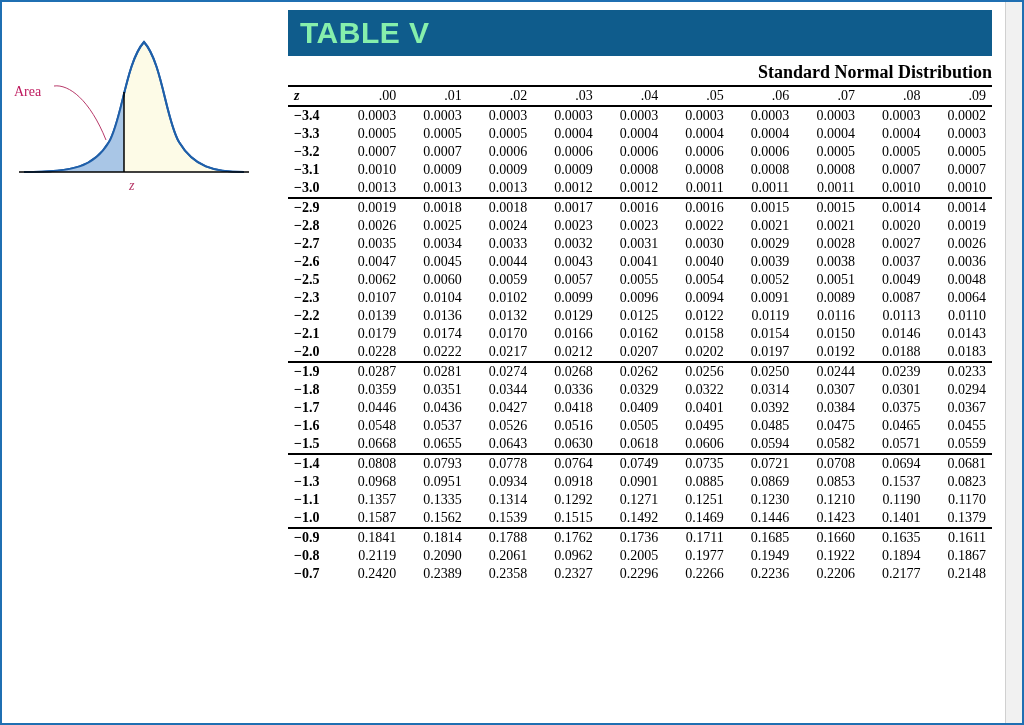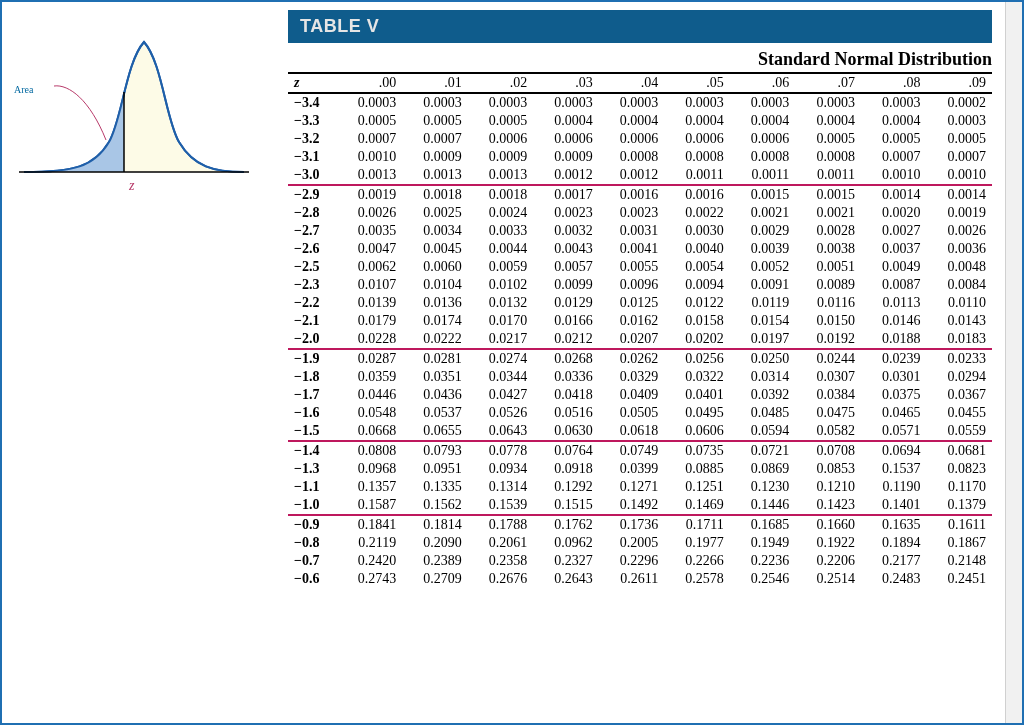--- a/index.html
+++ b/index.html
@@ -18,35 +18,35 @@
 .scroll-up,.scroll-down,.scroll-thumb{ position:absolute; right:0; width:16px; box-sizing:border-box; }
 .scroll-up{ top:0; height:16px; background:#f1f1f1; border:1px solid #c0c0c0; display:flex; align-items:center; justify-content:center; }
 .scroll-down{ bottom:0; height:16px; background:#f1f1f1; border:1px solid #c0c0c0; display:flex; align-items:center; justify-content:center; }
 .scroll-thumb{ top:16px; height:220px; background:#c9c9c9; border:1px solid #a8a8a8; }
 .tri-up{ width:0;height:0;border-left:5px solid transparent;border-right:5px solid transparent;border-bottom:7px solid #555;}
 .tri-down{ width:0;height:0;border-left:5px solid transparent;border-right:5px solid transparent;border-top:7px solid #555;}
 
 .left-col{ width:260px; padding-top:12px; }
 .curve{ position:relative; width:240px; height:170px; }
 .area-label{
-  position:absolute; left:0; top:62px; color:#0369a1; font-size:10px;
+  position:absolute; left:0; top:62px; color:#be185d; font-size:14px;
 }
 .z-label{ position:absolute; left:115px; bottom:-2px; color:#b83a6a; font-style:italic; font-size:14px; }
 
 .right-col{ flex:1; padding-right:18px; }
 .title-bar{
-  background:#0f5c8c; color:#e5e5e5; font-weight:bold; letter-spacing:0.5px;
-  padding:6px 12px; font-family:Arial, sans-serif; font-size:18px;
+  background:#0f5c8c; color:#86efac; font-weight:bold; letter-spacing:0.5px;
+  padding:6px 12px; font-family:Arial, sans-serif; font-size:30px;
 }
 .subtitle{ text-align:right; font-weight:bold; font-size:18px; padding:6px 0 2px 0; }
 .tbl{ border-collapse:collapse; width:100%; font-size:14px; }
 .tbl th, .tbl td{ text-align:right; padding:1px 6px; }
 .tbl th:first-child, .tbl td:first-child{ text-align:left; font-weight:bold; }
 .tbl th{ font-weight:normal; border-bottom:2px solid #000; border-top:2px solid #000; }
-.group-rule td{ border-top:2px solid #be185d; }
+.group-rule td{ border-top:2px solid #000000; }
 .z-col-header{ font-style:italic; }
 </style>
 </head>
 <body>
 
 <div class="page">
 
   <div class="left-col">
     <div class="curve">
       <svg viewBox="0 0 240 170" width="240" height="170">
@@ -233,21 +233,21 @@
             <td>−2.3</td>
             <td>0.0107</td>
             <td>0.0104</td>
             <td>0.0102</td>
             <td>0.0099</td>
             <td>0.0096</td>
             <td>0.0094</td>
             <td>0.0091</td>
             <td>0.0089</td>
             <td>0.0087</td>
-            <td>0.0084</td>
+            <td>0.0064</td>
           </tr>
           <tr>
             <td>−2.2</td>
             <td>0.0139</td>
             <td>0.0136</td>
             <td>0.0132</td>
             <td>0.0129</td>
             <td>0.0125</td>
             <td>0.0122</td>
             <td>0.0119</td>
@@ -358,21 +358,21 @@
             <td>0.0708</td>
             <td>0.0694</td>
             <td>0.0681</td>
           </tr>
           <tr>
             <td>−1.3</td>
             <td>0.0968</td>
             <td>0.0951</td>
             <td>0.0934</td>
             <td>0.0918</td>
-            <td>0.0399</td>
+            <td>0.0901</td>
             <td>0.0885</td>
             <td>0.0869</td>
             <td>0.0853</td>
             <td>0.1537</td>
             <td>0.0823</td>
           </tr>
           <tr>
             <td>−1.1</td>
             <td>0.1357</td>
             <td>0.1335</td>
@@ -430,33 +430,20 @@
             <td>0.2389</td>
             <td>0.2358</td>
             <td>0.2327</td>
             <td>0.2296</td>
             <td>0.2266</td>
             <td>0.2236</td>
             <td>0.2206</td>
             <td>0.2177</td>
             <td>0.2148</td>
           </tr>
-          <tr>
-            <td>−0.6</td>
-            <td>0.2743</td>
-            <td>0.2709</td>
-            <td>0.2676</td>
-            <td>0.2643</td>
-            <td>0.2611</td>
-            <td>0.2578</td>
-            <td>0.2546</td>
-            <td>0.2514</td>
-            <td>0.2483</td>
-            <td>0.2451</td>
-          </tr>
         </tbody>
     </table>
   </div>
 
   <div class="scroll-up">
       <span class="tri-up"></span>
     </div>
   <div class="scroll-thumb"></div>
   <div class="scroll-down">
       <span class="tri-down"></span>

